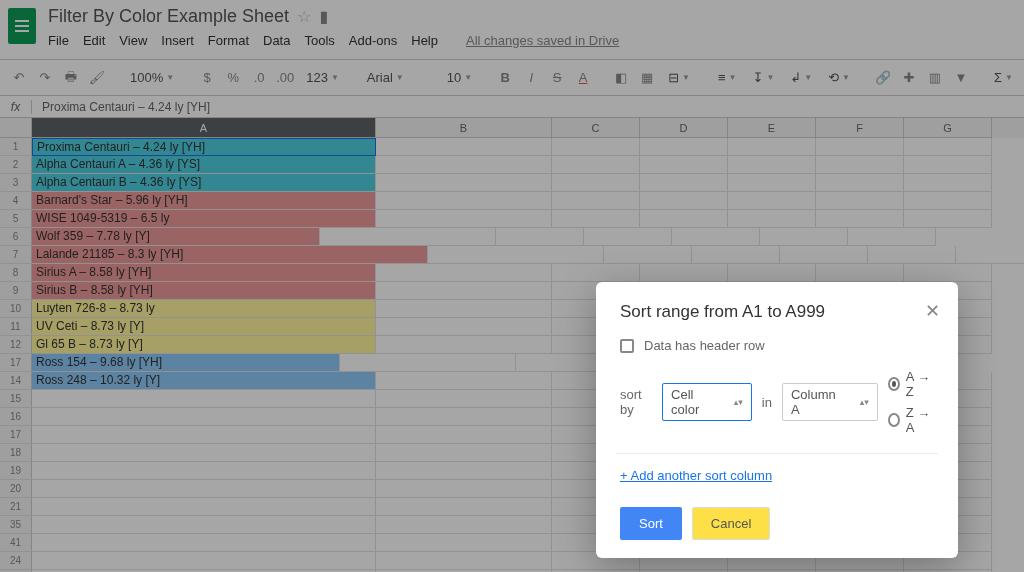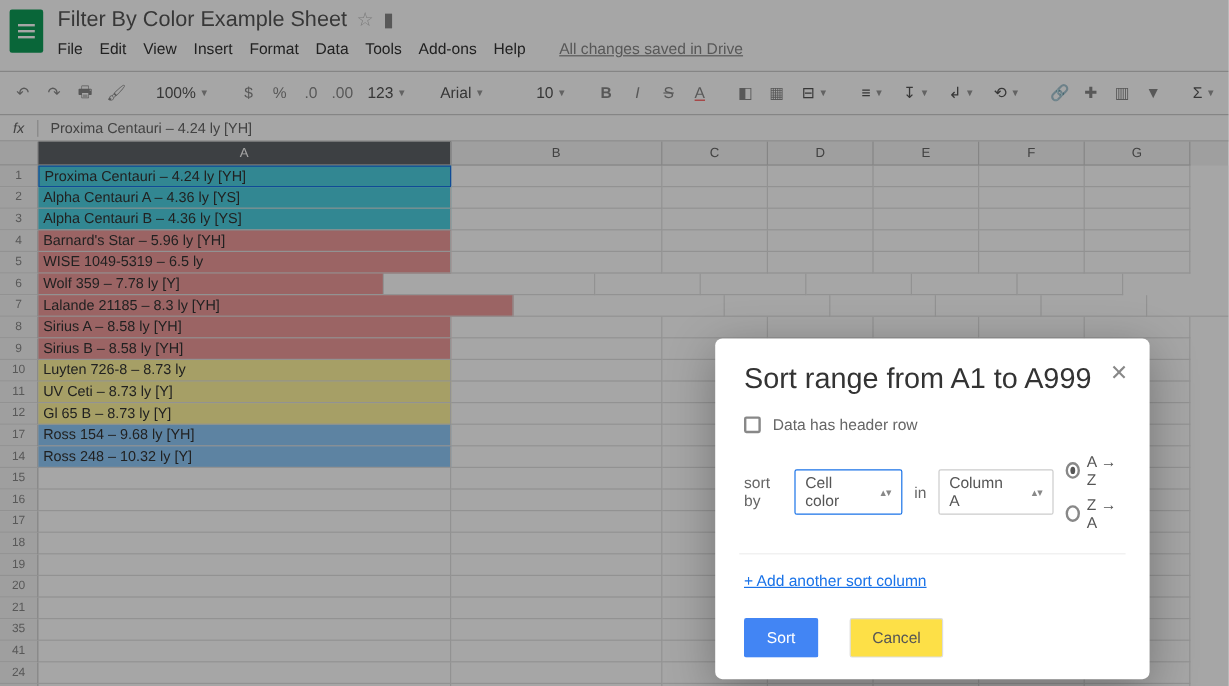--- a/index.html
+++ b/index.html
@@ -30,34 +30,34 @@
 .data-row{display:flex;height:18px}
 .rowhdr{width:32px;text-align:center;font-size:10px;color:#888;border-right:1px solid #ccc;border-bottom:1px solid #e0e0e0;background:#f5f5f5;line-height:17px}
 .cell{border-right:1px solid #e0e0e0;border-bottom:1px solid #e0e0e0;padding:0 4px;font-size:12px;line-height:17px;overflow:hidden;white-space:nowrap}
 .c-cyan{background:#4dd0e1}
 .c-red{background:#ef9a9a}
 .c-yellow{background:#fff59d}
 .c-blue{background:#90caf9}
 .sel-border{border:1px solid #1a73e8}
 .overlay{position:absolute;inset:0;background:rgba(0,0,0,.35)}
 .dialog{position:absolute;top:282px;left:596px;width:362px;background:#fff;border-radius:6px;box-shadow:0 10px 40px rgba(0,0,0,.3);padding:20px 24px 18px}
-.dlg-title{font-size:24px;color:#333;font-family:"Google Sans",Arial,sans-serif}
+.dlg-title{font-size:17px;color:#333;font-family:"Google Sans",Arial,sans-serif}
 .dlg-close{position:absolute;top:18px;right:18px;color:#888;cursor:pointer;font-size:18px}
 .dlg-row{display:flex;align-items:center;gap:10px;margin-top:16px;font-size:13px;color:#666}
 .cb{width:14px;height:14px;border:2px solid #888;border-radius:2px}
 .sel-box{border:1px solid #1a73e8;border-radius:2px;padding:3px 8px;display:flex;align-items:center;gap:24px;font-size:13px;color:#555;background:#fff}
 .sel-box.plain{border-color:#ccc}
 .updn{font-size:9px;line-height:5px;color:#888;display:flex;flex-direction:column}
 .radio-col{display:flex;flex-direction:column;gap:6px;margin-left:auto;font-size:13px;color:#555}
 .radio{display:flex;align-items:center;gap:6px}
 .rdot{width:14px;height:14px;border:2px solid #888;border-radius:50%;position:relative}
 .rdot.on::after{content:"";position:absolute;inset:2px;background:#555;border-radius:50%}
 .dlg-hr{border:0;border-top:1px solid #eee;margin:18px -4px 14px}
 .add-link{color:#1a73e8;text-decoration:underline;font-size:13px;cursor:pointer}
-.dlg-btns{display:flex;gap:26px;margin-top:24px}
+.dlg-btns{display:flex;gap:10px;margin-top:24px}
 .btn{padding:8px 18px;font-size:13px;border-radius:2px;cursor:pointer;border:1px solid transparent}
 .btn.primary{background:#4285f4;color:#fff}
 .btn.secondary{background:#fde047;color:#555;border-color:#ddd}
 </style>
 </head>
 <body>
 
 <div class="header">
   <div class="logo"></div>
   <div class="title-row">
@@ -268,21 +268,21 @@
           <div class="cell c-yellow" style="width: 344px;">Gl 65 B – 8.73 ly [Y]</div>
           <div class="cell" style="width: 176px;"></div>
           <div class="cell" style="width: 88px;"></div>
           <div class="cell" style="width: 88px;"></div>
           <div class="cell" style="width: 88px;"></div>
           <div class="cell" style="width: 88px;"></div>
           <div class="cell" style="width: 88px;"></div>
         </div>
         <div class="data-row">
           <div class="rowhdr">17</div>
-          <div class="cell c-blue" style="width: 344px;">Ross 154 – 9.68 ly [YH]</div>
+          <div class="cell c-blue" style="width: 308px;">Ross 154 – 9.68 ly [YH]</div>
           <div class="cell" style="width: 176px;"></div>
           <div class="cell" style="width: 88px;"></div>
           <div class="cell" style="width: 88px;"></div>
           <div class="cell" style="width: 88px;"></div>
           <div class="cell" style="width: 88px;"></div>
           <div class="cell" style="width: 88px;"></div>
         </div>
         <div class="data-row">
           <div class="rowhdr">14</div>
           <div class="cell c-blue" style="width: 344px;">Ross 248 – 10.32 ly [Y]</div>

